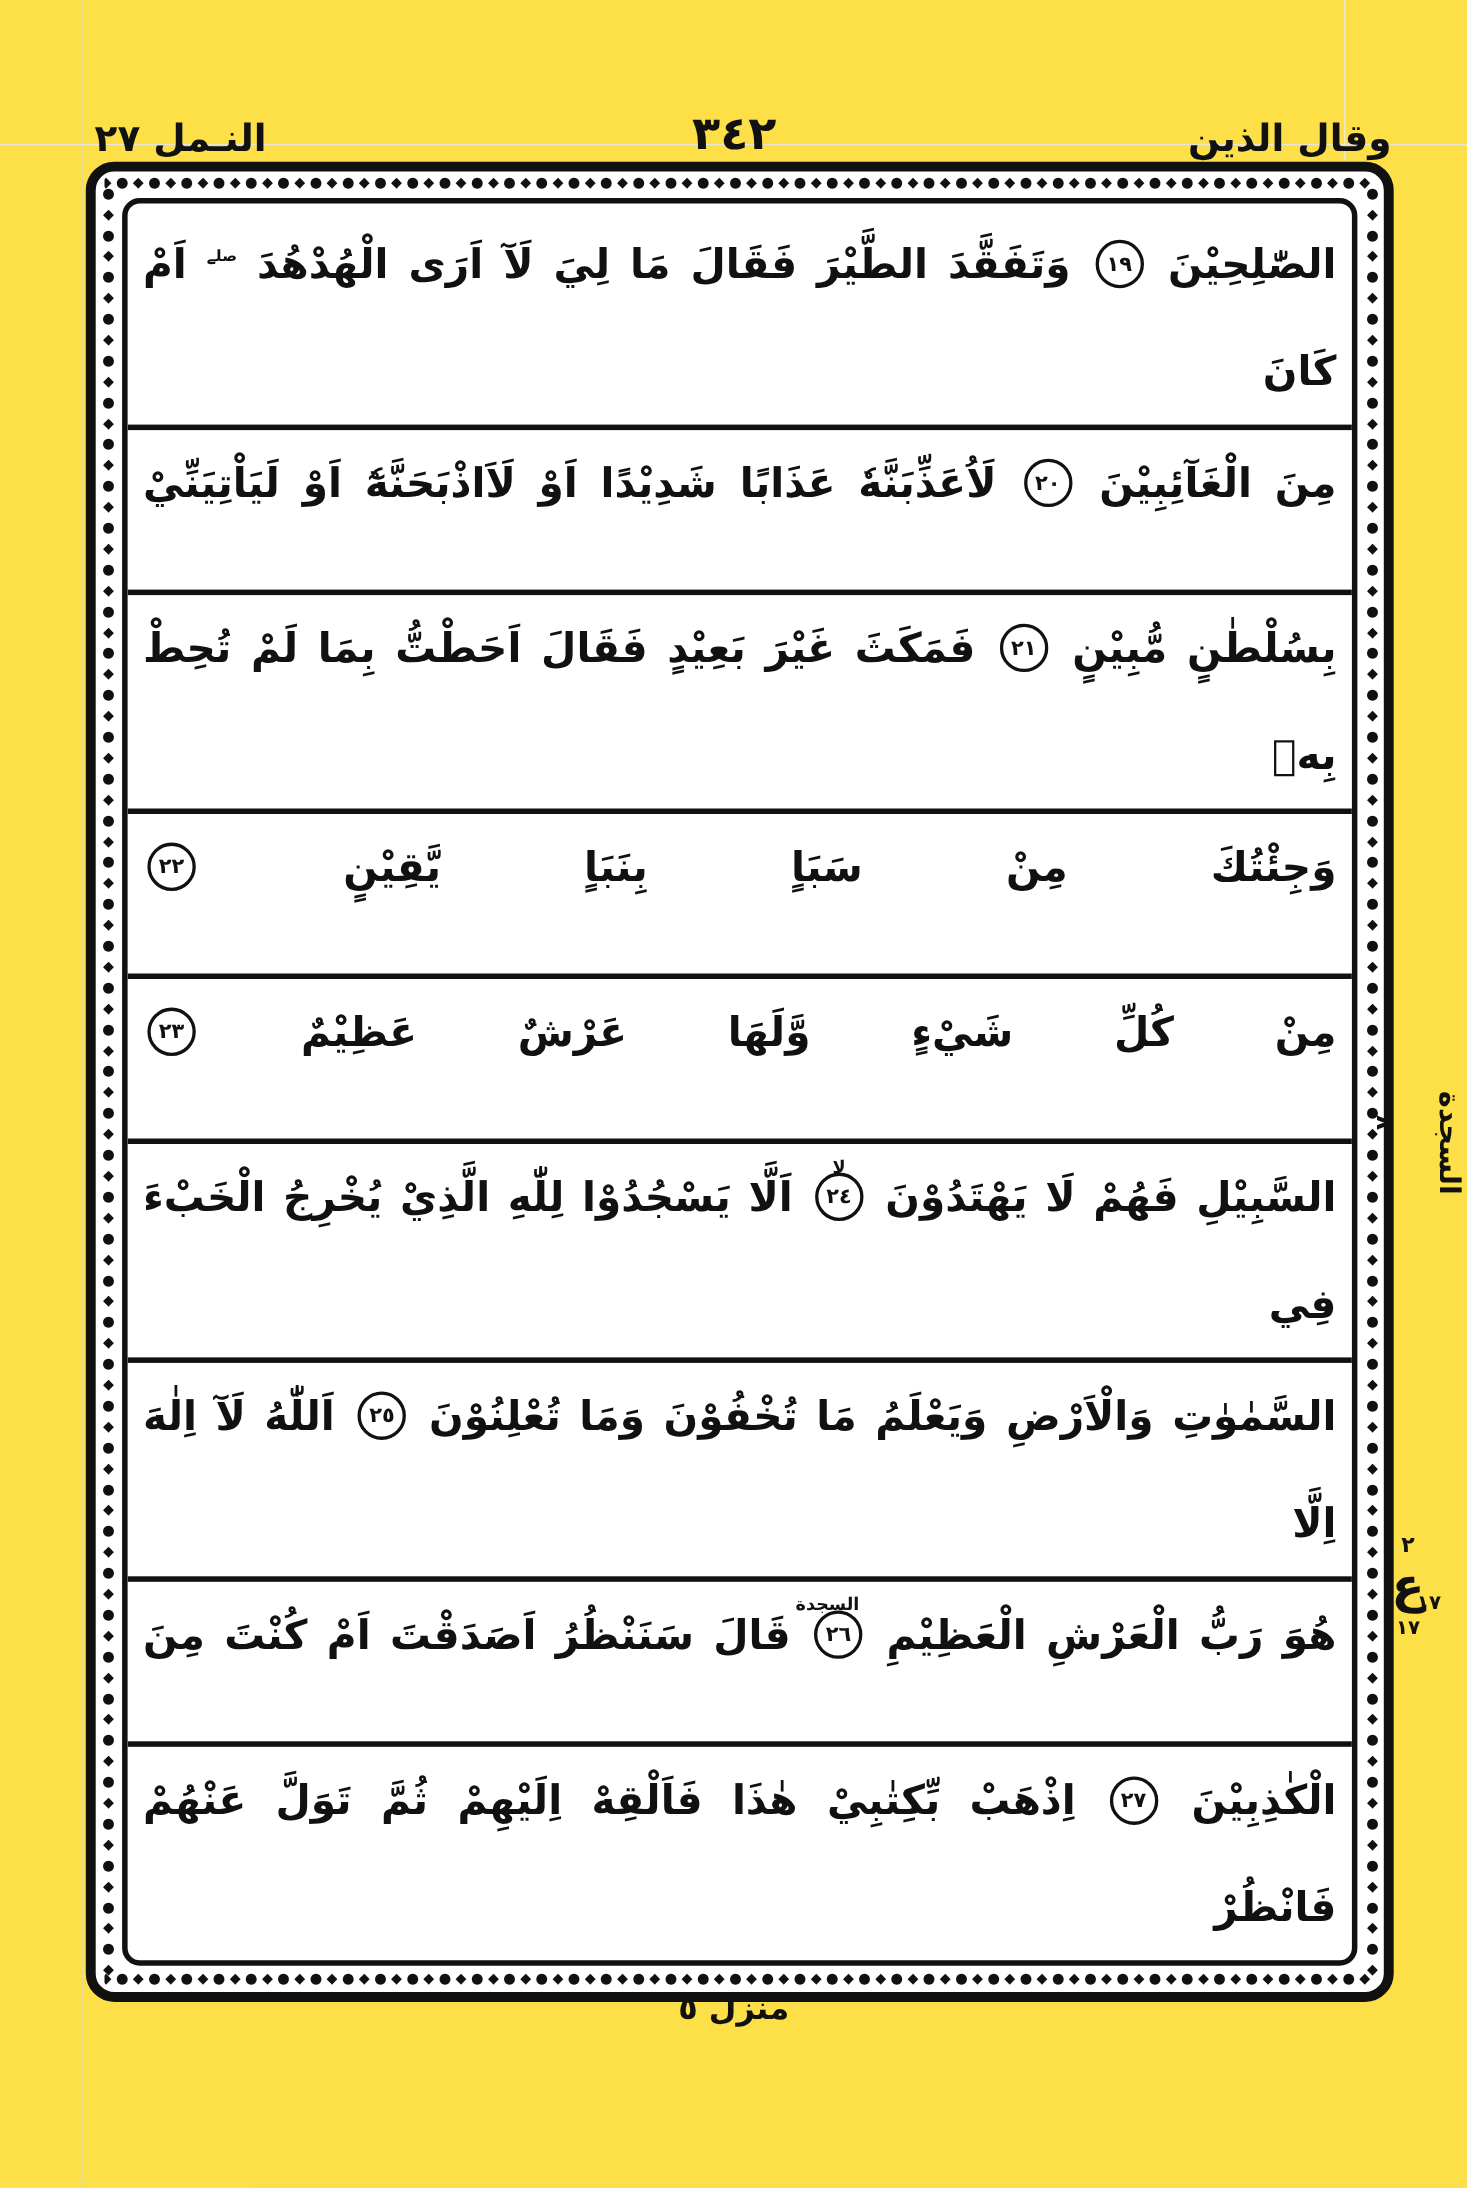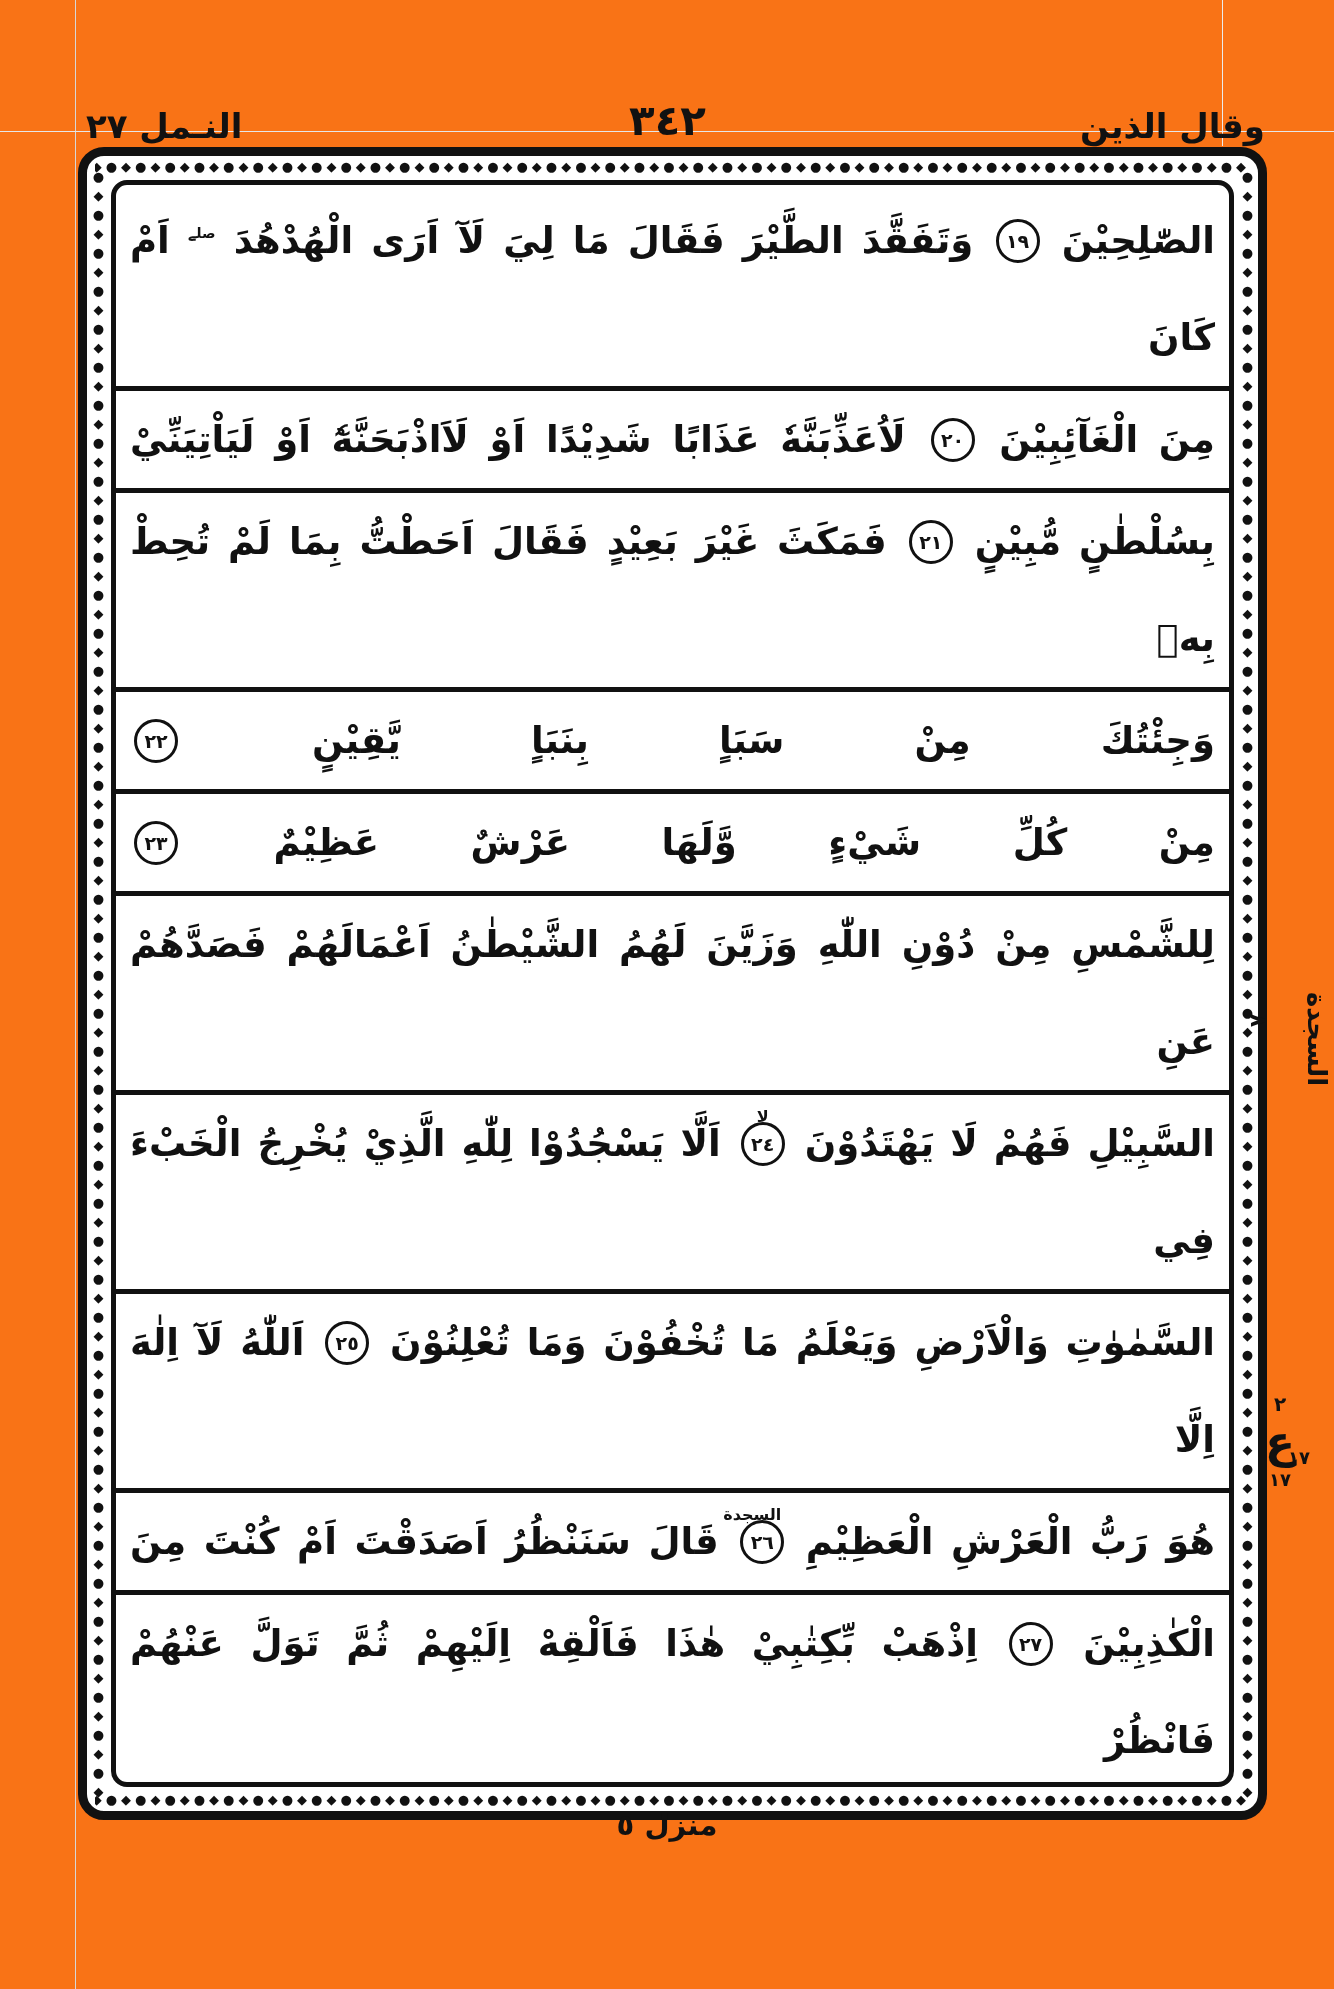--- a/index.html
+++ b/index.html
@@ -1,17 +1,17 @@
 <!DOCTYPE html>
 <html lang="ar" dir="rtl"><head>
 <meta charset="utf-8">
 <style>
   html,body{margin:0;padding:0;background:#ffffff;}
   body{font-family:"DejaVu Sans",sans-serif;color:#111;}
-  .page{position:relative;width:1334px;height:1989px;background:#f97316;overflow:hidden;}
+  .page{position:relative;width:1334px;height:1989px;background:#fde047;overflow:hidden;}
 
   
   .hairline-v{position:absolute;left:75px;top:0;width:1px;height:100%;background:#d7d7d7;}
   .hairline-h{position:absolute;left:0;top:131px;width:100%;height:1px;background:#e7e7e7;}
   .hairline-v2{position:absolute;left:1222px;top:0;width:1px;height:146px;background:#ececec;}
 
   
   .header{position:absolute;top:96px;left:0;width:100%;height:60px;font-weight:bold;}
   .hdr-left{position:absolute;left:86px;top:10px;width:240px;text-align:left;font-size:34px;}
   .hdr-center{position:absolute;left:560px;top:0;width:215px;text-align:center;font-size:42px;letter-spacing:16px;direction:ltr;}
@@ -68,21 +68,20 @@
     <div class="deco deco-top">◆●◆●◆●◆●◆●◆●◆●◆●◆●◆●◆●◆●◆●◆●◆●◆●◆●◆●◆●◆●◆●◆●◆●◆●◆●◆●◆●◆●◆●◆●◆●◆●◆●◆●◆●◆●◆●◆●◆●◆●◆●◆●◆●◆●◆●◆●◆●◆●◆●◆●◆●◆●◆●◆●◆●◆●◆●◆●◆●◆●◆●◆●◆●◆●◆●◆●◆●◆●◆●◆●◆●◆●◆●◆●◆●◆●◆●◆●◆●◆●</div>
     <div class="deco deco-bottom">◆●◆●◆●◆●◆●◆●◆●◆●◆●◆●◆●◆●◆●◆●◆●◆●◆●◆●◆●◆●◆●◆●◆●◆●◆●◆●◆●◆●◆●◆●◆●◆●◆●◆●◆●◆●◆●◆●◆●◆●◆●◆●◆●◆●◆●◆●◆●◆●◆●◆●◆●◆●◆●◆●◆●◆●◆●◆●◆●◆●◆●◆●◆●◆●◆●◆●◆●◆●◆●◆●◆●◆●◆●◆●◆●◆●◆●◆●◆●◆●</div>
     <div class="deco deco-left">◆●◆●◆●◆●◆●◆●◆●◆●◆●◆●◆●◆●◆●◆●◆●◆●◆●◆●◆●◆●◆●◆●◆●◆●◆●◆●◆●◆●◆●◆●◆●◆●◆●◆●◆●◆●◆●◆●◆●◆●◆●◆●◆●◆●◆●◆●◆●◆●◆●◆●◆●◆●◆●◆●◆●◆●◆●◆●◆●◆●◆●◆●◆●◆●◆●◆●◆●◆●◆●◆●</div>
     <div class="deco deco-right">◆●◆●◆●◆●◆●◆●◆●◆●◆●◆●◆●◆●◆●◆●◆●◆●◆●◆●◆●◆●◆●◆●◆●◆●◆●◆●◆●◆●◆●◆●◆●◆●◆●◆●◆●◆●◆●◆●◆●◆●◆●◆●◆●◆●◆●◆●◆●◆●◆●◆●◆●◆●◆●◆●◆●◆●◆●◆●◆●◆●◆●◆●◆●◆●◆●◆●◆●◆●◆●◆●</div>
     <div class="inner">
         <div class="row"><span class="seg">الصّٰلِحِيْنَ</span> <span class="ayah"><span class="num">١٩</span></span> <span class="seg">وَتَفَقَّدَ الطَّيْرَ فَقَالَ مَا لِيَ لَآ اَرَى الْهُدْهُدَ</span> <span class="sup">صلے</span> <span class="seg">اَمْ كَانَ</span> </div>
         <div class="row"><span class="seg">مِنَ الْغَآئِبِيْنَ</span> <span class="ayah"><span class="num">٢٠</span></span> <span class="seg">لَاُعَذِّبَنَّهٗ عَذَابًا شَدِيْدًا اَوْ لَاَاذْبَحَنَّهٗٓ اَوْ لَيَاْتِيَنِّيْ</span> </div>
         <div class="row"><span class="seg">بِسُلْطٰنٍ مُّبِيْنٍ</span> <span class="ayah"><span class="num">٢١</span></span> <span class="seg">فَمَكَثَ غَيْرَ بَعِيْدٍ فَقَالَ اَحَطْتُّ بِمَا لَمْ تُحِطْ بِهٖ</span> </div>
         <div class="row"><span class="seg">وَجِئْتُكَ مِنْ سَبَاٍ بِنَبَاٍ يَّقِيْنٍ</span> <span class="ayah"><span class="num">٢٢</span></span>  </div>
         <div class="row"><span class="seg">مِنْ كُلِّ شَيْءٍ وَّلَهَا عَرْشٌ عَظِيْمٌ</span> <span class="ayah"><span class="num">٢٣</span></span>  </div>
-        <div class="row"><span class="seg">لِلشَّمْسِ مِنْ دُوْنِ اللّٰهِ وَزَيَّنَ لَهُمُ الشَّيْطٰنُ اَعْمَالَهُمْ فَصَدَّهُمْ عَنِ</span> </div>
         <div class="row"><span class="seg">السَّبِيْلِ فَهُمْ لَا يَهْتَدُوْنَ</span> <span class="ayah"><span class="num">٢٤</span><span class="above">لا</span></span> <span class="seg">اَلَّا يَسْجُدُوْا لِلّٰهِ الَّذِيْ يُخْرِجُ الْخَبْءَ فِي</span> </div>
         <div class="row"><span class="seg">السَّمٰوٰتِ وَالْاَرْضِ وَيَعْلَمُ مَا تُخْفُوْنَ وَمَا تُعْلِنُوْنَ</span> <span class="ayah"><span class="num">٢٥</span></span> <span class="seg">اَللّٰهُ لَآ اِلٰهَ اِلَّا</span> </div>
         <div class="row"><span class="seg">هُوَ رَبُّ الْعَرْشِ الْعَظِيْمِ</span> <span class="ayah"><span class="num">٢٦</span><span class="above">السجدة</span></span> <span class="seg">قَالَ سَنَنْظُرُ اَصَدَقْتَ اَمْ كُنْتَ مِنَ</span> </div>
         <div class="row"><span class="seg">الْكٰذِبِيْنَ</span> <span class="ayah"><span class="num">٢٧</span></span> <span class="seg">اِذْهَبْ بِّكِتٰبِيْ هٰذَا فَاَلْقِهْ اِلَيْهِمْ ثُمَّ تَوَلَّ عَنْهُمْ فَانْظُرْ</span> </div>
       </div>
   </div>
 
   <div class="sajdah-margin">
     <div class="sajdah-word">السجدة</div>
     <div class="sajdah-num">٨</div>

